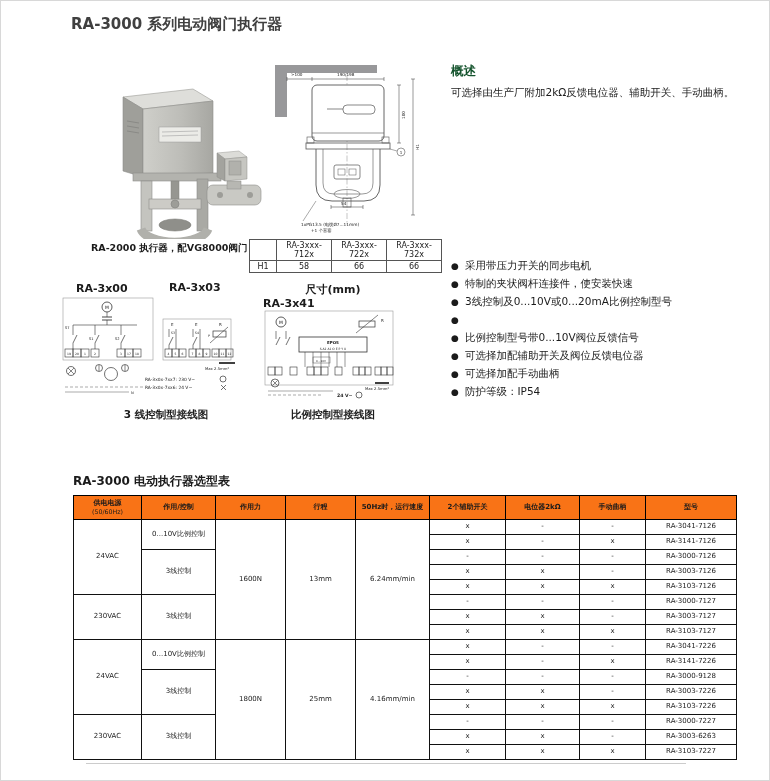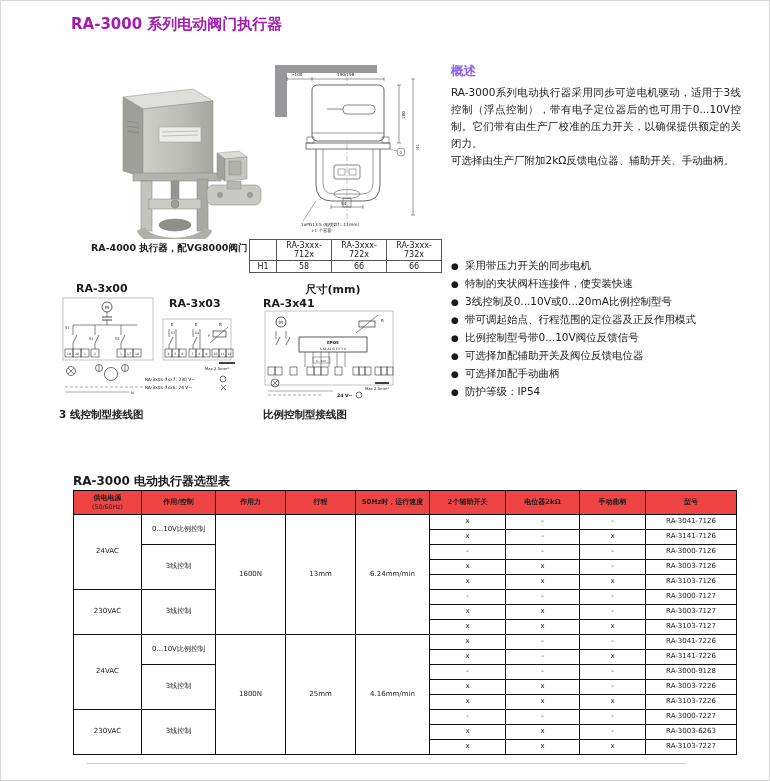--- a/index.html
+++ b/index.html
@@ -2,44 +2,44 @@
 <html><head>
 <meta charset="utf-8">
 <style>
   html,body{margin:0;padding:0;background:#ffffff;}
   .page{
     position:relative;width:770px;height:781px;background:#ffffff;
     border:1px solid #d8d8d8;box-sizing:border-box;overflow:hidden;
     font-family:"DejaVu Sans","Liberation Sans",sans-serif;color:#1b1b1b;
   }
   .abs{position:absolute;}
-  .doc-title{left:70px;top:14px;font-size:15px;font-weight:bold;color:#a21caf;}
+  .doc-title{left:70px;top:14px;font-size:15px;font-weight:bold;color:#404040;}
   .photo-caption{left:90px;top:241px;width:200px;font-size:9.5px;font-weight:bold;}
   
   .h1-table{left:248px;top:238px;border-collapse:collapse;font-size:8px;padding-left:48px;}
   .h1-table td,.h1-table th{border:1px solid #555;text-align:center;padding:1px 2px;font-weight:normal;}
   .h1-table .hcell{width:50px;line-height:1.15;}
   .h1-table .lblcell{width:22px;}
   
   .overview{left:450px;top:62px;width:290px;}
-  .sec-head{font-size:12.5px;font-weight:bold;margin:0 0 4px 0;color:#8b5cf6;}
+  .sec-head{font-size:12.5px;font-weight:bold;margin:0 0 4px 0;color:#14532d;}
   .para{font-size:10.5px;line-height:17px;text-align:justify;margin:0;}
   .features{left:450px;top:250px;width:292px;}
   .feat-list{list-style:none;margin:6px 0 0 0;padding:0;}
   .feat-list li{font-size:10.5px;line-height:17.5px;display:flex;}
   .bullet{width:14px;flex:0 0 14px;font-size:9px;line-height:18px;}
   
   .wlabel{font-size:11px;font-weight:bold;}
-  .wcaption{font-size:10.5px;font-weight:bold;text-align:left;}
+  .wcaption{font-size:10.5px;font-weight:bold;text-align:center;}
   
   .sel-wrap{left:72px;top:472px;width:663px;}
-  .sel-title{font-size:12px;font-weight:bold;}
+  .sel-title{font-size:12px;font-weight:bold;margin-bottom:5px;}
   table.sel{border-collapse:collapse;table-layout:fixed;width:663px;border:1.5px solid #000;}
   table.sel th{border:1px solid #000;border-bottom:1.5px solid #000;font-size:7px;font-weight:bold;
-    padding:3px 1px;text-align:center;line-height:1.25;background:#ef4444;}
+    padding:3px 1px;text-align:center;line-height:1.25;background:#f97316;}
   table.sel td{border:1px solid #111;font-size:7px;text-align:center;padding:0 2px;height:14px;line-height:13px;
     overflow:hidden;white-space:nowrap;}
   table.sel .sub{font-size:6.3px;font-weight:normal;display:block;}
   table.sel tr.group-start td{border-top:1.5px solid #000;}
   .footer-rule{left:85px;top:762px;width:600px;height:1px;background:#cccccc;}
   svg text{font-family:"DejaVu Sans","Liberation Sans",sans-serif;fill:#222;}
 </style>
 </head>
 <body>
 
@@ -79,21 +79,21 @@
     <polygon points="128,92 150,90 158,96 136,98" fill="#dcdcd8" stroke="#9a9a96" stroke-width="0.5"></polygon>
     <polygon points="128,92 136,98 136,120 128,116" fill="#a3a39e" stroke="#8d8d89" stroke-width="0.5"></polygon>
     <polygon points="136,98 158,96 158,118 136,120" fill="#c6c6c1" stroke="#8d8d89" stroke-width="0.5"></polygon>
     <rect x="140" y="100" width="12" height="14" fill="#b1b1ac" stroke="#8d8d89" stroke-width="0.5"></rect>
     <path d="M124,124 h42 a6,6 0 0 1 6,6 v8 a6,6 0 0 1 -6,6 h-42 a6,6 0 0 1 -6,-6 v-8 a6,6 0 0 1 6,-6 z" fill="#c9c9c4" stroke="#8d8d89" stroke-width="0.6"></path>
     <rect x="138" y="120" width="14" height="8" fill="#b7b7b2" stroke="#8d8d89" stroke-width="0.5"></rect>
     <circle cx="131" cy="134" r="3" fill="#9d9d98"></circle>
     <circle cx="161" cy="134" r="3" fill="#9d9d98"></circle>
   </svg>
 
-  <div class="abs photo-caption">RA-4000 执行器，配VG8000阀门</div>
+  <div class="abs photo-caption">RA-2000 执行器，配VG8000阀门</div>
 
   <svg class="abs" style="left:266px;top:54px" width="172" height="182" viewBox="0 0 172 182">
     <path d="M8,10 h102 v8 h-90 v44 h-12 z" fill="#98989a"></path>
 
     <line x1="80" y1="20" x2="80" y2="170" stroke="#888" stroke-width="0.5" stroke-dasharray="6 2 1.5 2"></line>
 
     <rect x="45" y="30" width="72" height="56" rx="5" fill="#fff" stroke="#555" stroke-width="0.9"></rect>
     <line x1="45" y1="78" x2="117" y2="78" stroke="#555" stroke-width="0.6"></line>
     <rect x="76" y="50" width="32" height="9" rx="4" fill="none" stroke="#555" stroke-width="0.7"></rect>
     <line x1="60" y1="54" x2="76" y2="54" stroke="#555" stroke-width="0.7"></line>
@@ -149,41 +149,39 @@
       <td class="lblcell">H1</td>
       <td>58</td>
       <td>66</td>
       <td>66</td>
     </tr>
   </tbody>
     </table>
 
   <div class="abs overview">
     <div class="sec-head">概述</div>
-    <p class="para">RA-3000系列电动执行器采用同步可逆电机驱动，适用于3线控制（浮点控制），带有电子定位器后的也可用于0...10V控制。它们带有由生产厂校准的压力开关，以确保提供额定的关闭力。</p>
     <p class="para">可选择由生产厂附加2kΩ反馈电位器、辅助开关、手动曲柄。</p>
   </div>
 
   <div class="abs features">
     <ul class="feat-list">
       <li>
           <span class="bullet">●</span>
           <span>采用带压力开关的同步电机</span>
         </li>
       <li>
           <span class="bullet">●</span>
           <span>特制的夹状阀杆连接件，使安装快速</span>
         </li>
       <li>
           <span class="bullet">●</span>
           <span>3线控制及0...10V或0...20mA比例控制型号</span>
         </li>
       <li>
           <span class="bullet">●</span>
-          <span>带可调起始点、行程范围的定位器及正反作用模式</span>
         </li>
       <li>
           <span class="bullet">●</span>
           <span>比例控制型号带0...10V阀位反馈信号</span>
         </li>
       <li>
           <span class="bullet">●</span>
           <span>可选择加配辅助开关及阀位反馈电位器</span>
         </li>
       <li>
@@ -191,21 +189,21 @@
           <span>可选择加配手动曲柄</span>
         </li>
       <li>
           <span class="bullet">●</span>
           <span>防护等级：IP54</span>
         </li>
     </ul>
   </div>
 
   <div class="abs wlabel" style="left:75px;top:281px">RA-3x00</div>
-  <div class="abs wlabel" style="left:168px;top:296px">RA-3x03</div>
+  <div class="abs wlabel" style="left:168px;top:280px">RA-3x03</div>
   <div class="abs wlabel" style="left:262px;top:281px;width:140px;text-align:center">尺寸(mm)</div>
   <div class="abs wlabel" style="left:262px;top:296px;width:140px;">RA-3x41</div>
 
   <svg class="abs" style="left:58px;top:294px" width="214" height="108" viewBox="0 0 214 108">
 
     <rect x="4" y="3" width="90" height="62" fill="none" stroke="#999" stroke-width="0.6"></rect>
     <circle cx="48" cy="12" r="5" fill="none" stroke="#333" stroke-width="0.8"></circle>
     <text x="48" y="14" font-size="4.5" text-anchor="middle">M</text>
     <line x1="43" y1="22" x2="53" y2="22" stroke="#333" stroke-width="0.9"></line>
     <line x1="43" y1="25" x2="53" y2="25" stroke="#333" stroke-width="0.9"></line>

